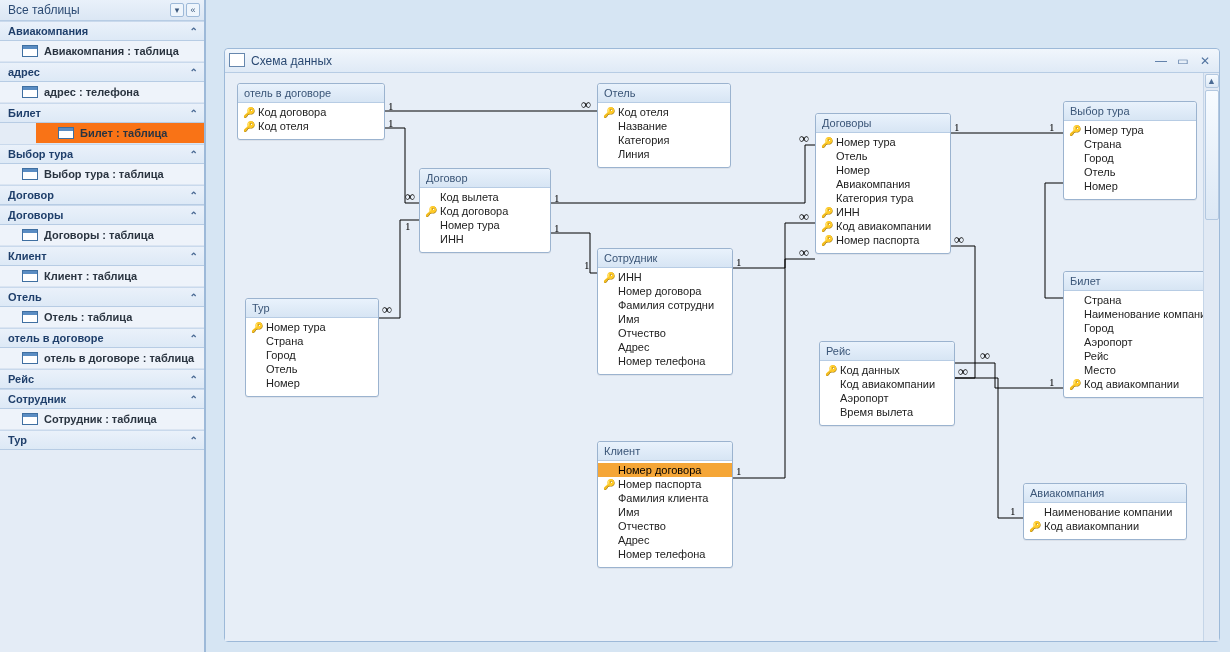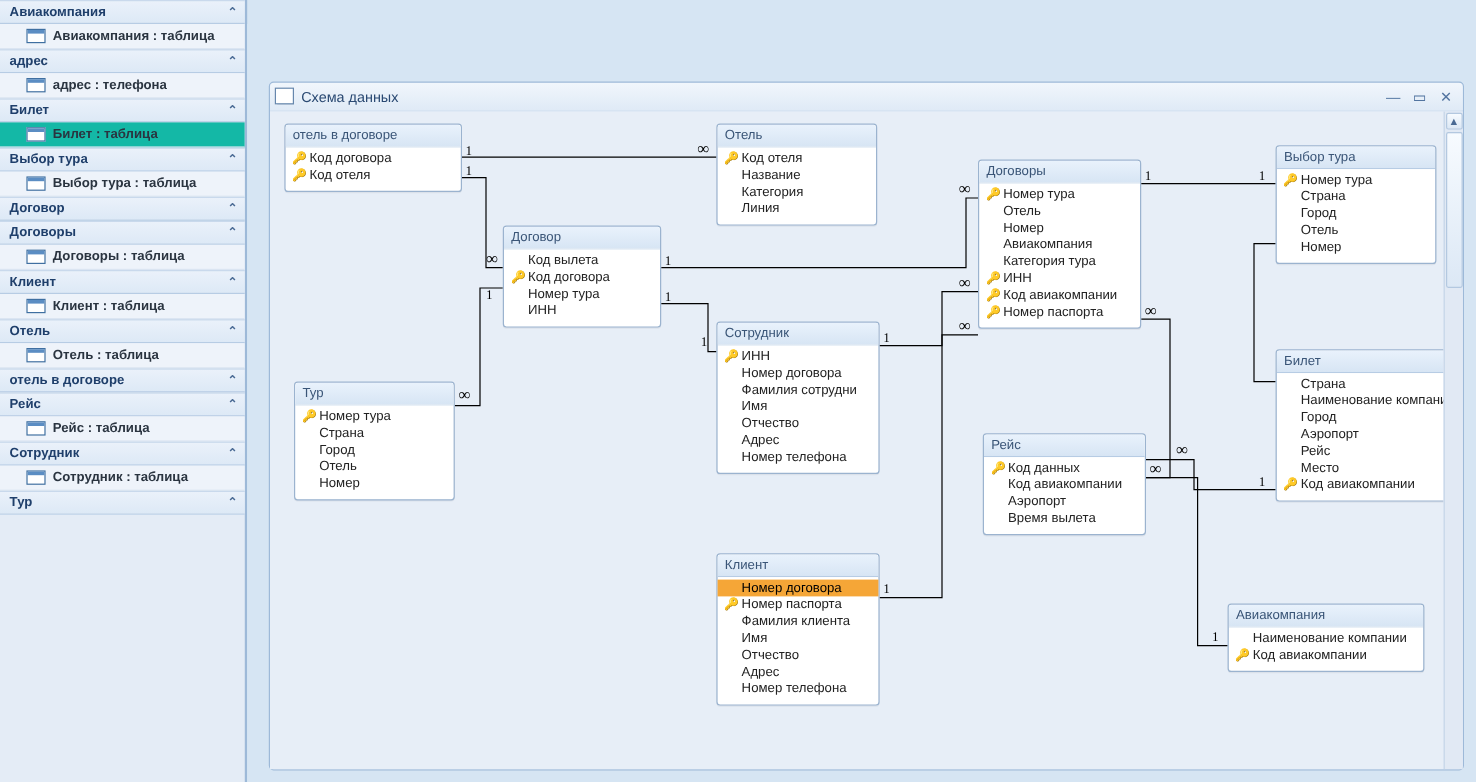--- a/index.html
+++ b/index.html
@@ -59,38 +59,37 @@
   }
   .group-item {
     display: flex; align-items: flex-start;
     padding: 4px 4px 4px 22px;
     background: #eef3fa;
     border-bottom: 1px solid #dbe5f2;
     cursor: pointer;
     color: #2a3440;
     font-weight: bold;
   }
-  .group-item.active { background: #14b8a6; }
+  .group-item.active { background: #f97316; margin-left: 36px; }
   .tbl-icon {
     width: 16px; height: 12px;
     margin-right: 6px;
     display: inline-flex;
     flex-direction: column;
     border: 1px solid #3f6fa1;
     background: #fff;
   }
   .tbl-icon .bar { height: 3px; background: #5b8dc3; }
 
   
   .main {
     flex: 1;
     position: relative;
     background: #d6e5f3;
     padding: 18px 10px 10px 10px;
-    margin-top: 20px;
   }
   .doc-window {
     position: absolute;
     left: 18px; top: 48px; right: 10px; bottom: 10px;
     background: #eaf1fa;
     border: 1px solid #9db9d8;
     border-radius: 4px;
   }
   .doc-titlebar {
     height: 24px;
@@ -169,20 +168,25 @@
     color: #000;
   }
   .inf { font-size: 14px; }
 </style>
 </head>
 <body>
 
 <div class="app">
 
   <div class="sidebar">
+    <div class="sidebar-head">
+      <span class="title">Все таблицы</span>
+      <span class="btn">▾</span>
+      <span class="btn">«</span>
+    </div>
     <div class="sidebar-body" id="sidebar-body">
         <div class="group-header">
           <span>Авиакомпания</span>
           <span class="exp">⌃</span>
         </div>
         <div class="group-item">
           <span class="tbl-icon">
             <span class="bar"></span>
           </span>
           <span>Авиакомпания : таблица</span>
@@ -248,29 +252,29 @@
         <div class="group-item">
           <span class="tbl-icon">
             <span class="bar"></span>
           </span>
           <span>Отель : таблица</span>
         </div>
         <div class="group-header">
           <span>отель в договоре</span>
           <span class="exp">⌃</span>
         </div>
+        <div class="group-item">
+          <span class="tbl-icon">
+            <span class="bar"></span>
+          </span>
+          <span>отель в договоре : таблица</span>
+        </div>
         <div class="group-header">
           <span>Рейс</span>
           <span class="exp">⌃</span>
-        </div>
-        <div class="group-item">
-          <span class="tbl-icon">
-            <span class="bar"></span>
-          </span>
-          <span>Рейс : таблица</span>
         </div>
         <div class="group-header">
           <span>Сотрудник</span>
           <span class="exp">⌃</span>
         </div>
         <div class="group-item">
           <span class="tbl-icon">
             <span class="bar"></span>
           </span>
           <span>Сотрудник : таблица</span>

